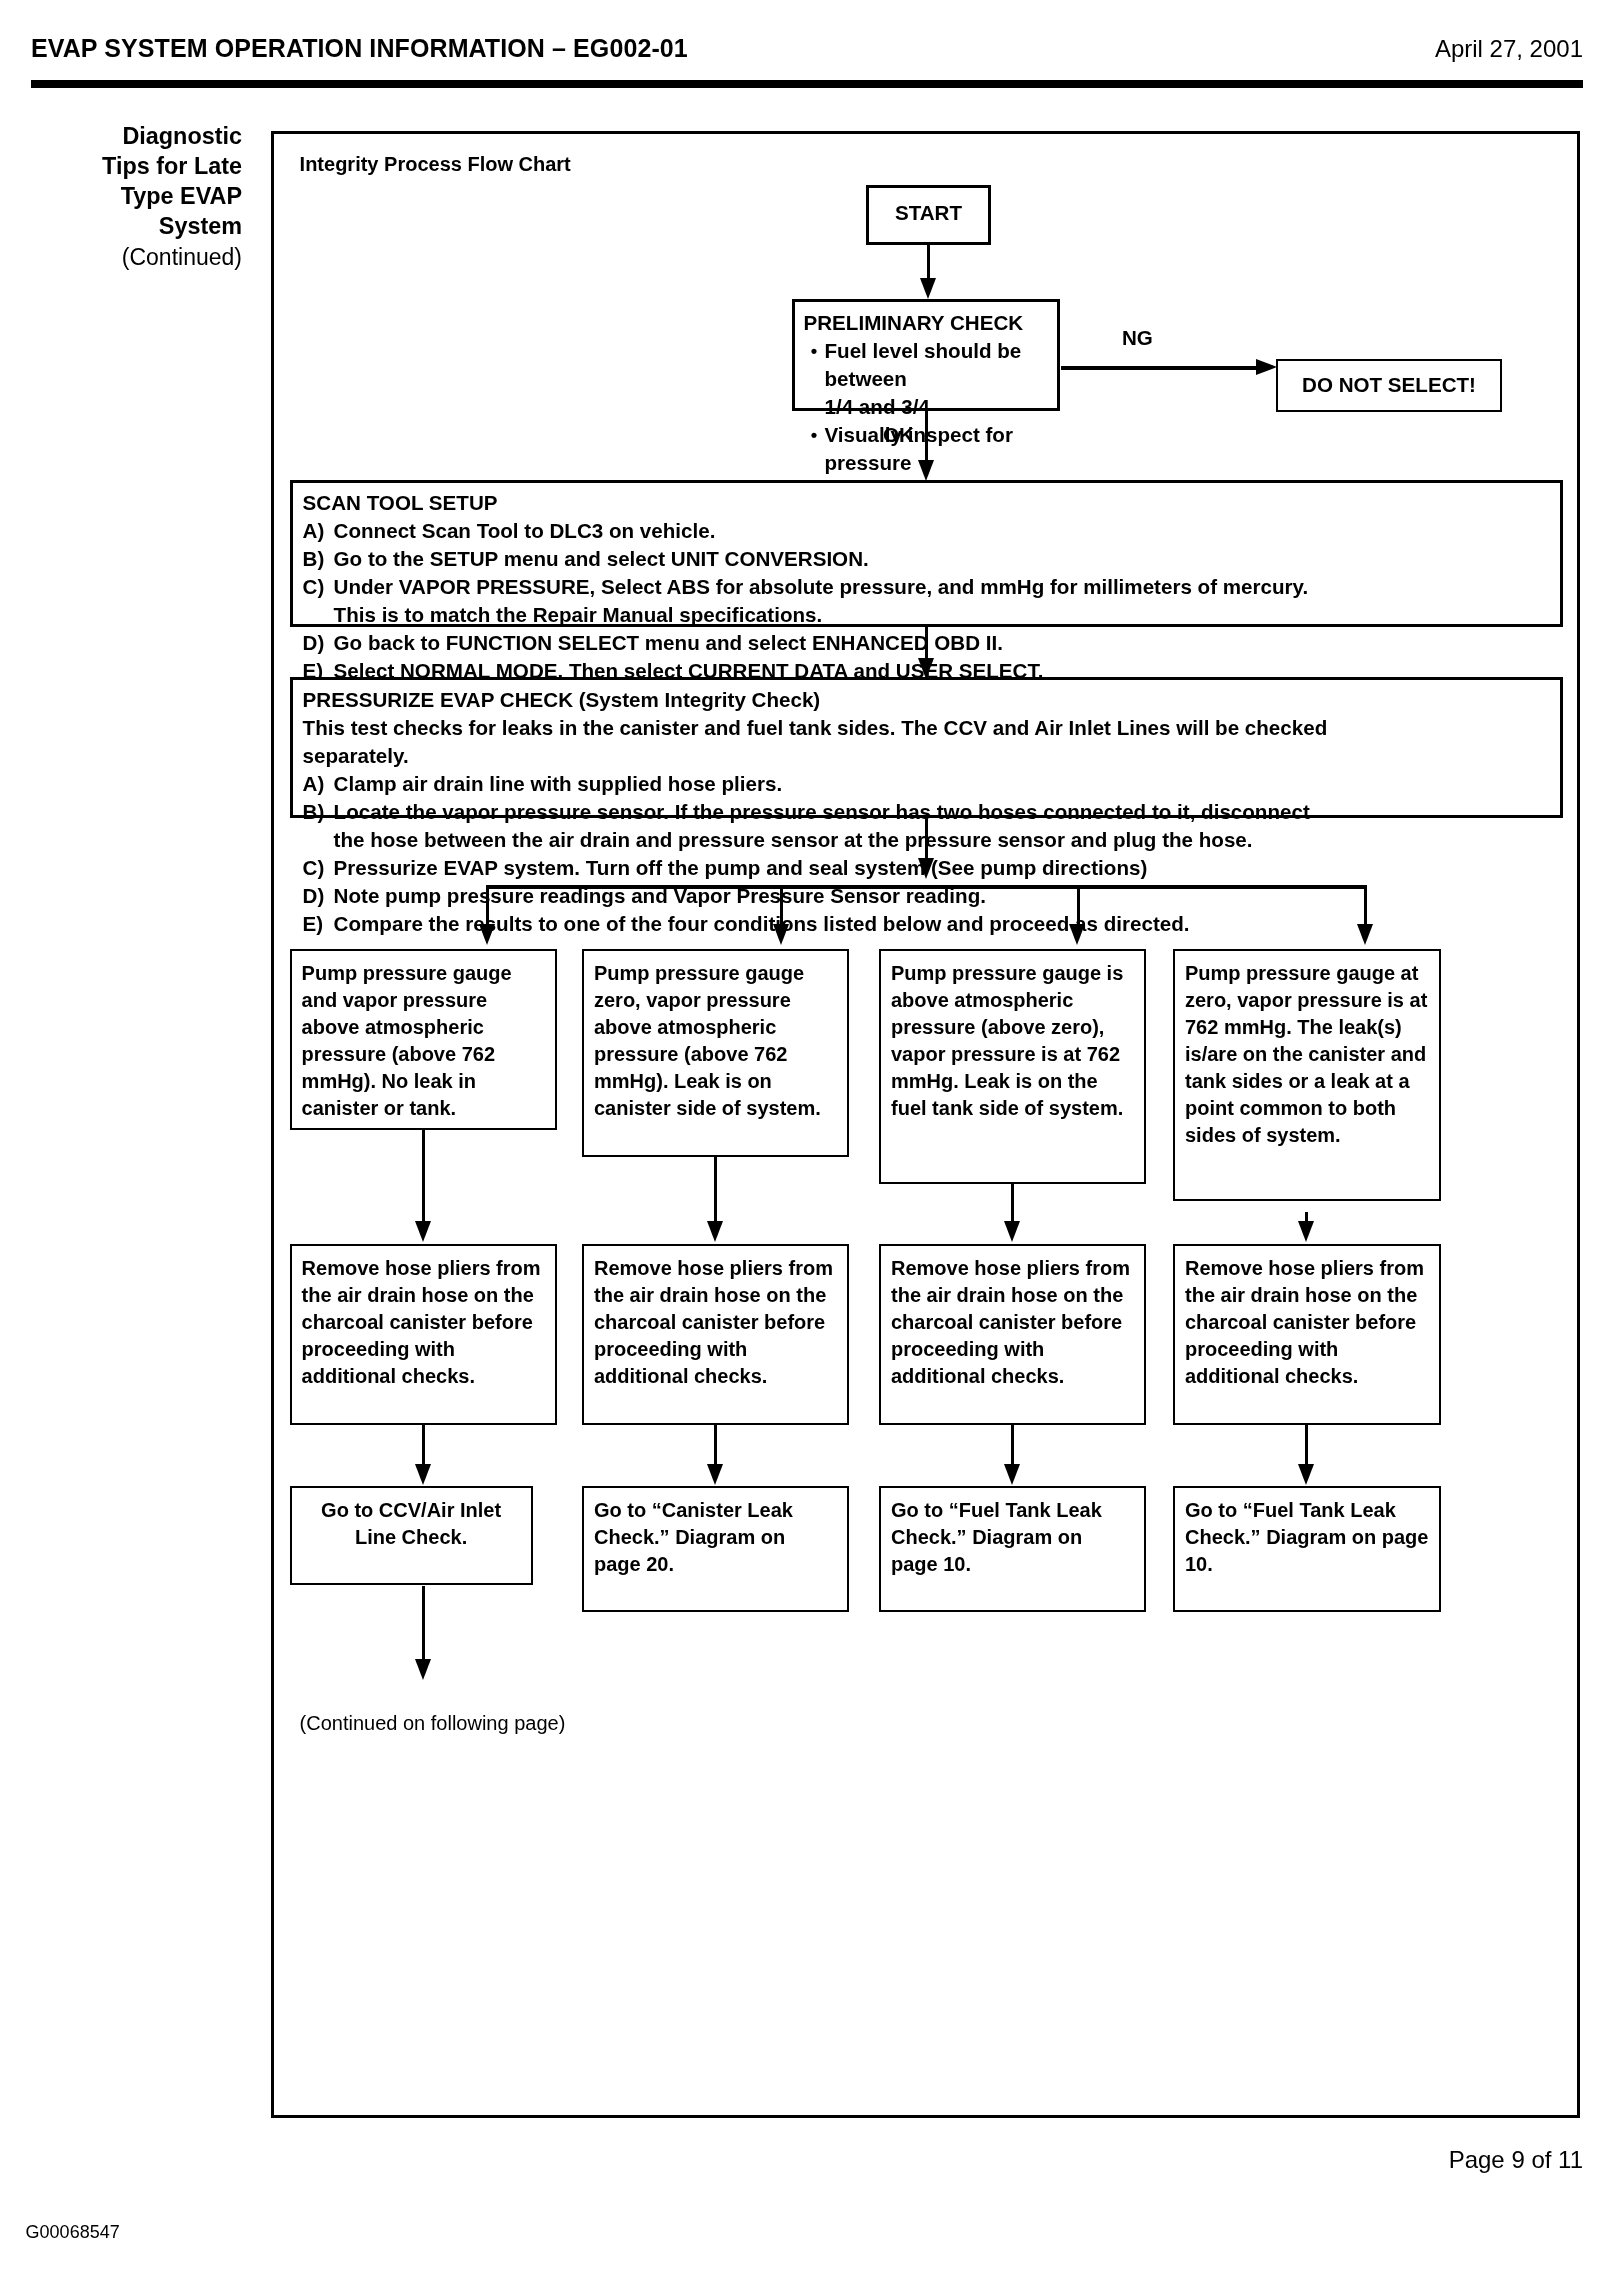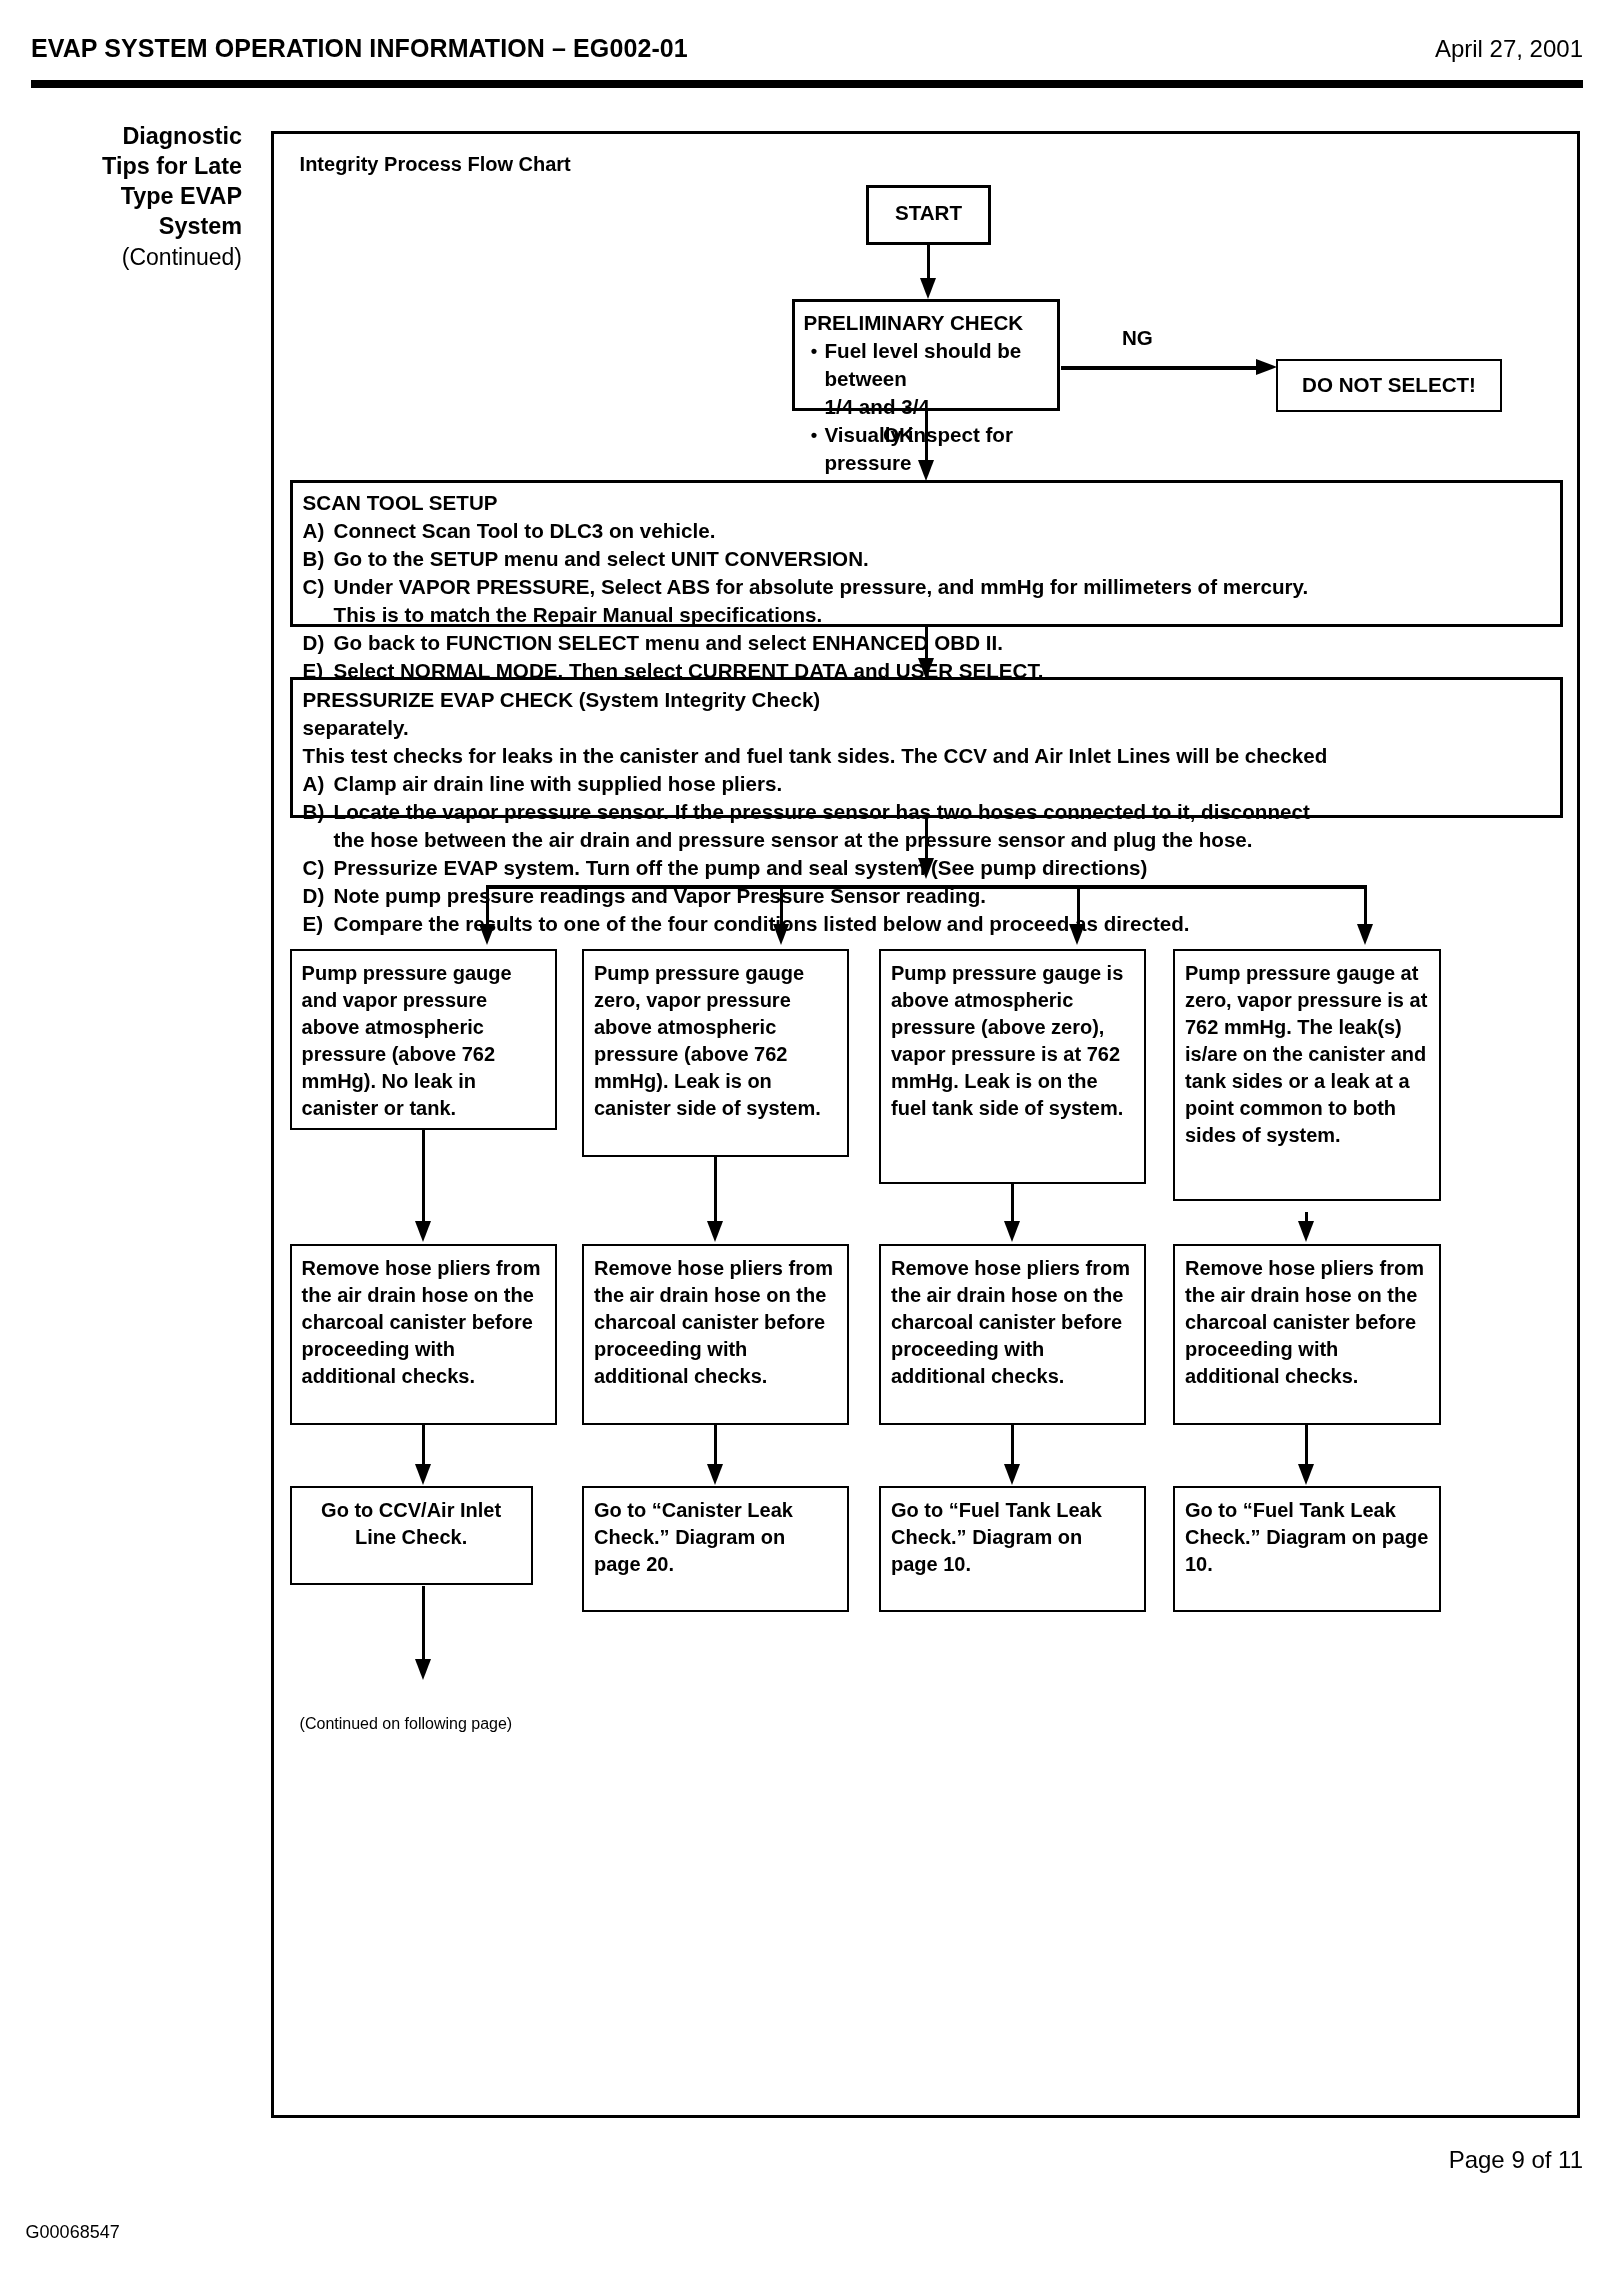--- a/index.html
+++ b/index.html
@@ -184,21 +184,21 @@
     border-left: 21px solid #000000;
   }
   .edge-label {
     position: absolute;
     font-size: 20.6px;
     font-weight: bold;
     line-height: 21px;
   }
   .note-text {
     position: absolute;
-    font-size: 16px;
+    font-size: 20px;
     font-weight: normal;
     line-height: 23px;
     white-space: nowrap;
   }
 
   
   #page-number {
     position: absolute;
     right: 31px;
     top: 2146px;
@@ -321,22 +321,22 @@
         </div>
       </div>
     </div>
 
     <div class="vline" style="left:651px; top:493px; height:37px;"></div>
     <div class="arrowdown" style="left:644px; top:524px;"></div>
 
     <div class="fbox" style="left:15.6px; top:543px; width:1273px; height:141px;">
       <div class="fbox-inner" style="padding:6.4px 10px;">
         <div class="b-title">PRESSURIZE EVAP CHECK (System Integrity Check)</div>
+        <div class="b-line">This test checks for leaks in the canister and fuel tank sides. The CCV and Air Inlet Lines will be checked</div>
         <div class="b-line">separately.</div>
-        <div class="b-line">This test checks for leaks in the canister and fuel tank sides. The CCV and Air Inlet Lines will be checked</div>
 
         <div class="step">
           <span class="step-key">A)</span>
           <span class="step-text">Clamp air drain line with supplied hose pliers.</span>
         </div>
         <div class="step">
           <span class="step-key">B)</span>
           <span class="step-text">Locate the vapor pressure sensor. If the pressure sensor has two hoses connected to it, disconnect</span>
         </div>
         <div class="step">

